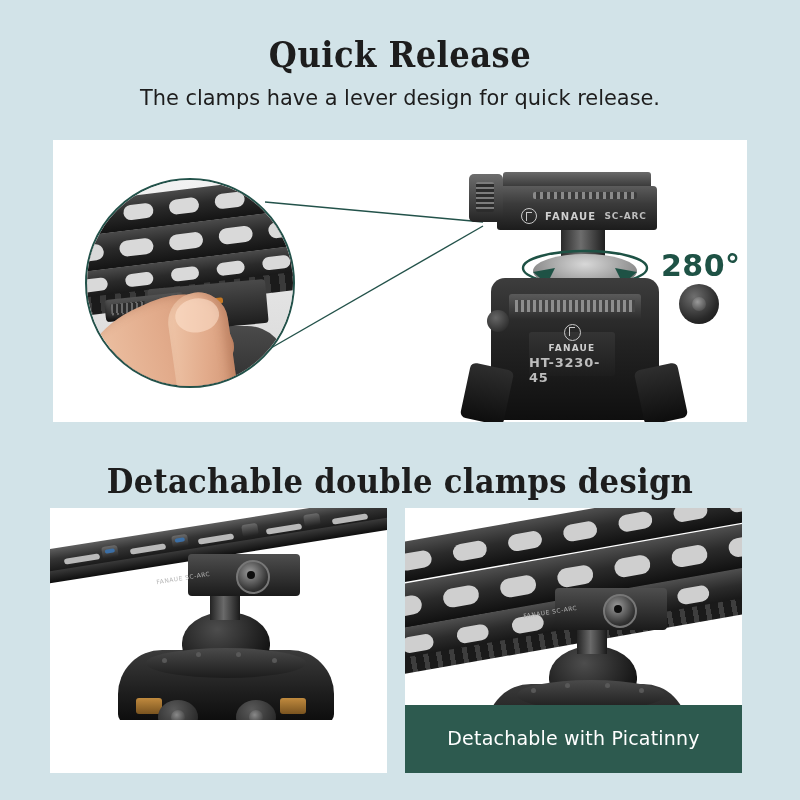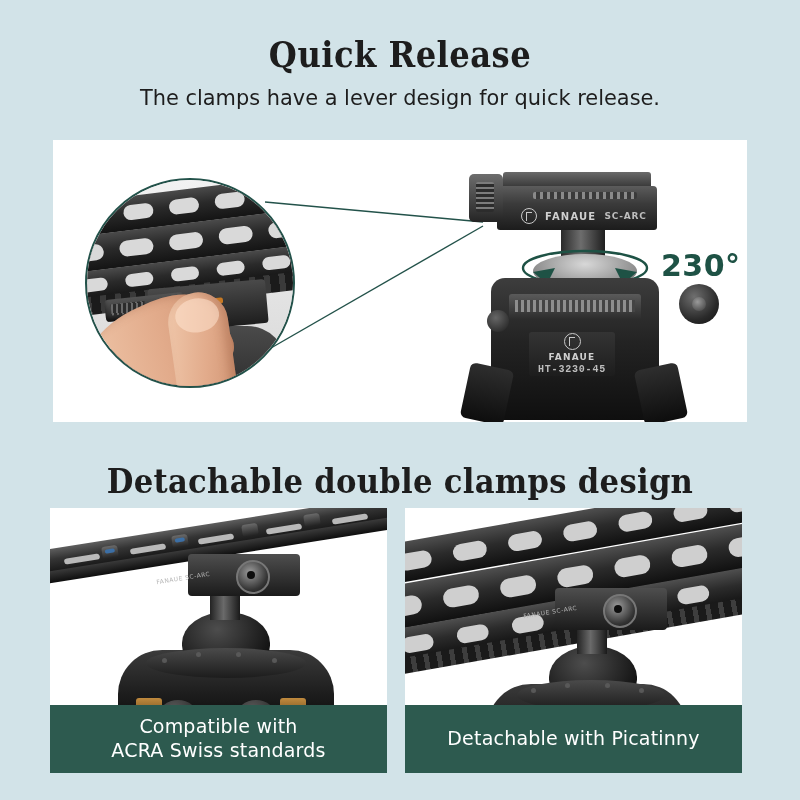--- a/index.html
+++ b/index.html
@@ -328,21 +328,21 @@
     background: linear-gradient(180deg,#343434,#1d1d1d);
     border-radius: 3px;
     display: flex;
     flex-direction: column;
     align-items: center;
     justify-content: center;
     gap: 2px;
   }
   .head-label .fanaue-logo { width: 15px; height: 15px; }
   .head-label .brand-text { font-size: 9px; }
-  .head-label .model-text { font-size: 10px; font-family: Liberation Mono, monospace; }
+  .head-label .model-text { font-size: 13px; }
   .knob {
     position: absolute;
     right: 6px; top: 122px;
     width: 40px; height: 40px;
     border-radius: 50%;
     background: radial-gradient(circle at 38% 32%,#6f6f6f,#2a2a2a 62%,#111);
   }
   .knob::after{
     content:"";
     position:absolute; left:13px; top:13px;
@@ -609,21 +609,21 @@
       </div>
 
       <div class="post"></div>
       <div class="disc"></div>
 
       <svg class="rot-svg" viewBox="0 0 152 56">
         <ellipse cx="76" cy="26" rx="62" ry="17" fill="none" stroke="#1e5245" stroke-width="2.4"></ellipse>
         <polygon points="24,30 46,26 38,42" fill="#1e5245"></polygon>
         <polygon points="128,30 106,26 114,42" fill="#1e5245"></polygon>
       </svg>
-      <div class="deg-label">230°</div>
+      <div class="deg-label">280°</div>
 
       <div class="head-body"></div>
       <div class="head-plate"></div>
 
       <div class="head-label">
         <span class="fanaue-logo"></span>
         <span class="brand-text">FANAUE</span>
         <span class="model-text">HT-3230-45</span>
       </div>
 
@@ -668,26 +668,20 @@
       <div class="brass" style="left:230px; top:190px;"></div>
       <div class="foot-knob" style="left:108px; top:192px;"></div>
       <div class="foot-knob" style="left:186px; top:192px;"></div>
 
       <div class="stem"></div>
       <div class="clamp-block"></div>
       <div class="small-brand">FANAUE  SC-ARC</div>
       <div class="clamp-knob"></div>
     </div>
 
-    <div class="caption">
-      <div>
-        <span>Compatible with</span><br>
-        <span>ACRA Swiss standards</span>
-      </div>
-    </div>
   </div>
 
   <div class="panel right">
     <div class="panel-photo">
 
       <div class="km-rail a">
         <div class="km-hole" style="left:20px;  top:12px; width:34px; height:17px;"></div>
         <div class="km-hole" style="left:76px;  top:12px; width:34px; height:17px;"></div>
         <div class="km-hole" style="left:132px; top:12px; width:34px; height:17px;"></div>
         <div class="km-hole" style="left:188px; top:12px; width:34px; height:17px;"></div>

